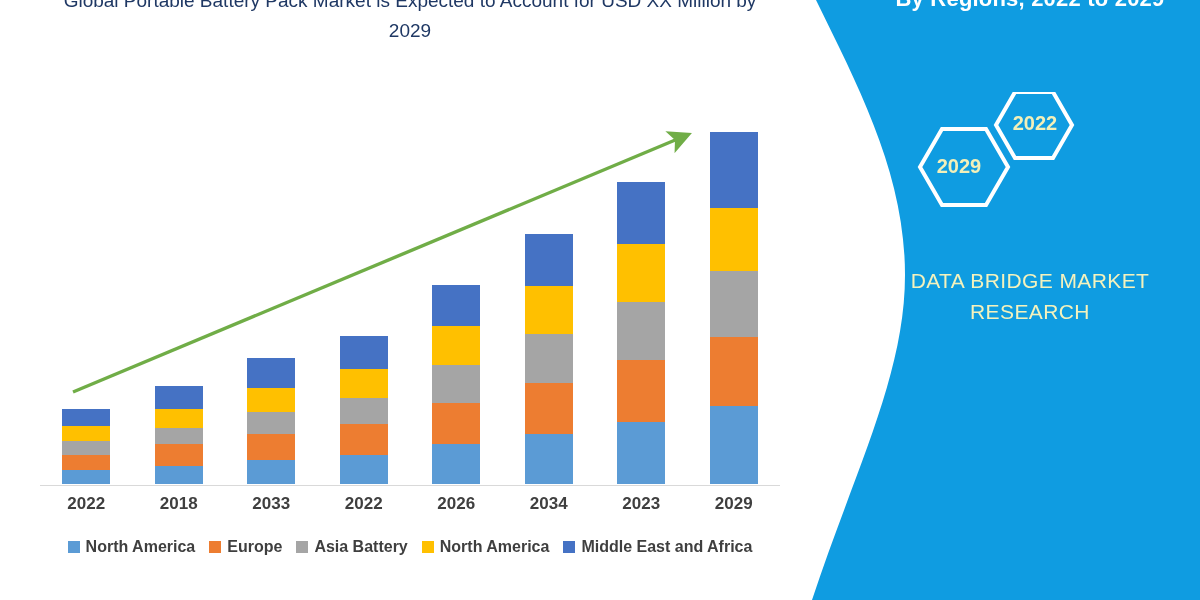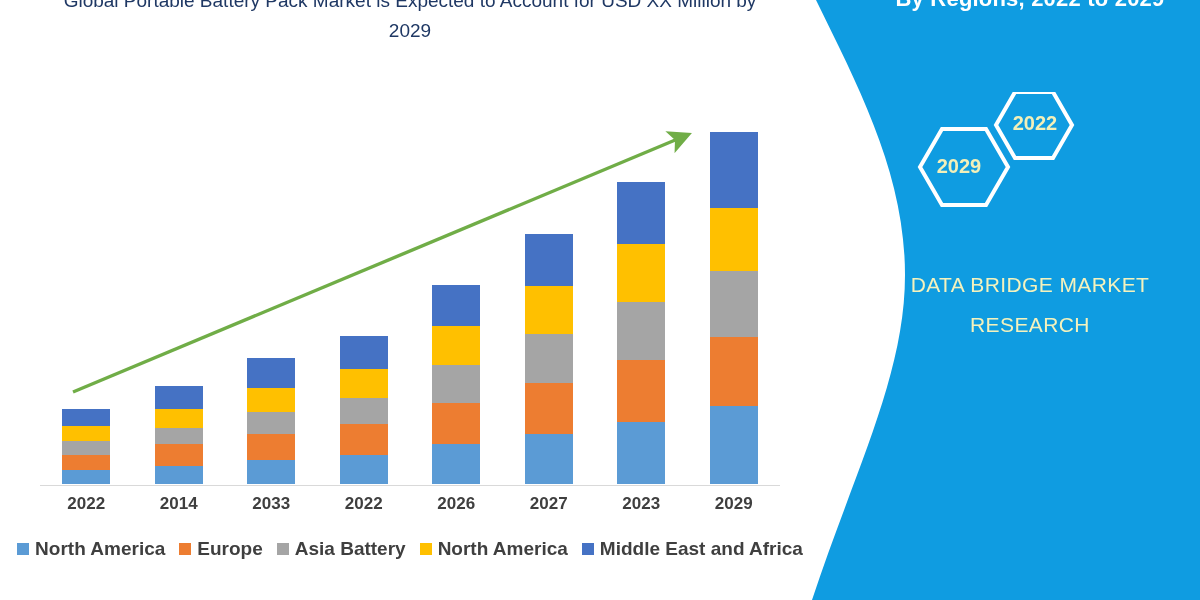--- a/index.html
+++ b/index.html
@@ -25,21 +25,21 @@
   }
 
   .hexrow{position:absolute;left:0;top:92px;width:340px;height:120px;}
   .hexrow svg{position:absolute;left:0;top:0;}
   .hex-label{position:absolute;color:#f2f0b9;font-size:20px;font-weight:600;}
   .hex-label.l2029{left:44px;top:63px;width:110px;text-align:center;}
   .hex-label.l2022{left:120px;top:20px;width:110px;text-align:center;}
 
   .brand{
     position:absolute;left:10px;top:265px;width:320px;
-    color:#f4f2bd;font-size:21px;line-height:40px;letter-spacing:.4px;
+    color:#f4f2bd;font-size:21px;line-height:31px;letter-spacing:.4px;
   }
 
   
   .chart-title{
     position:absolute;left:40px;top:-14px;width:740px;
     text-align:center;color:#1f3864;
     font-size:19px;line-height:30px;font-weight:500;
   }
 
   .plot{position:absolute;left:40px;top:120px;width:740px;height:366px;}
@@ -56,21 +56,21 @@
   .arrow{position:absolute;left:40px;top:120px;width:740px;height:366px;
          pointer-events:none;}
 
   .xaxis{position:absolute;left:40px;top:494px;width:740px;display:flex;}
   .xtick{flex:1 1 0;text-align:center;color:#3f3f3f;font-size:17px;font-weight:700;}
 
   .legend{position:absolute;left:40px;top:538px;width:740px;
           display:flex;justify-content:center;align-items:center;gap:14px;}
   .legend-item{display:flex;align-items:center;gap:6px;}
   .legend-swatch{width:12px;height:12px;display:inline-block;}
-  .legend-text{color:#3f3f3f;font-size:19px;font-weight:700;white-space:nowrap;}
+  .legend-text{color:#3f3f3f;font-size:16px;font-weight:700;white-space:nowrap;}
 </style>
 </head>
 <body>
 
 <div id="stage">
 
   <div class="blue-panel">
     <svg width="1200" height="600" viewBox="0 0 1200 600">
       <path id="panel-path" d="M 816 0 C 860 90 905 175 905 275 C 905 375 855 470 812 600 L 1200 600 L 1200 0 Z" fill="#0f9ce1"></path>
     </svg>
@@ -177,25 +177,25 @@
     <defs>
       <marker id="ah" markerWidth="7" markerHeight="7" refX="3.2" refY="3.5" orient="auto" markerUnits="strokeWidth">
         <path d="M0,0 L7,3.5 L0,7 L1.6,3.5 Z" fill="#70AD47"></path>
       </marker>
     </defs>
     <line id="trend-line" x1="33" y1="272" x2="640" y2="18" stroke="#70AD47" stroke-width="3.4" marker-end="url(#ah)"></line>
   </svg>
 
   <div class="xaxis" id="xaxis">
       <div class="xtick">2022</div>
-      <div class="xtick">2014</div>
+      <div class="xtick">2018</div>
       <div class="xtick">2033</div>
       <div class="xtick">2022</div>
       <div class="xtick">2026</div>
-      <div class="xtick">2027</div>
+      <div class="xtick">2034</div>
       <div class="xtick">2023</div>
       <div class="xtick">2029</div>
     </div>
 
   <div class="legend" id="legend">
       <div class="legend-item">
         <span class="legend-swatch" style="background: rgb(91, 155, 213);"></span>
         <span class="legend-text">North America</span>
       </div>
       <div class="legend-item">

